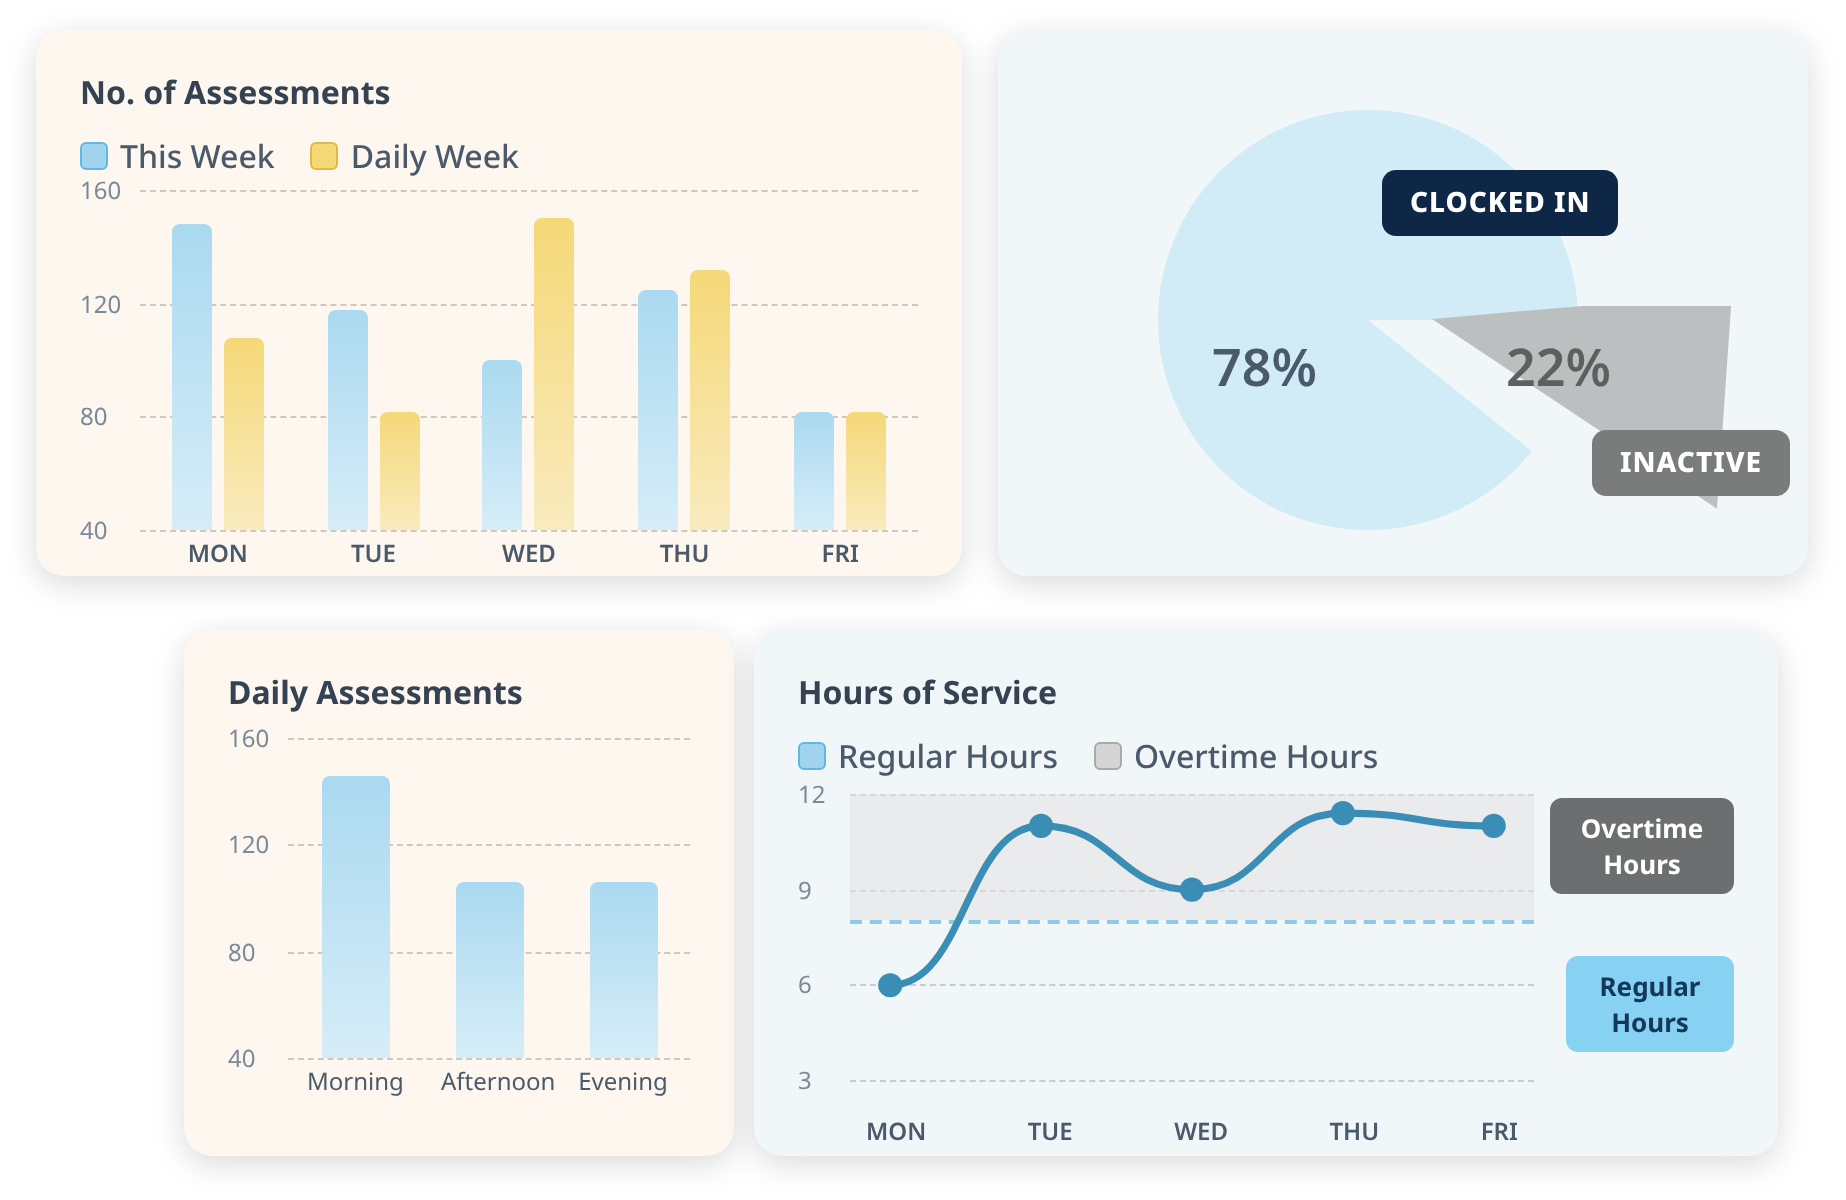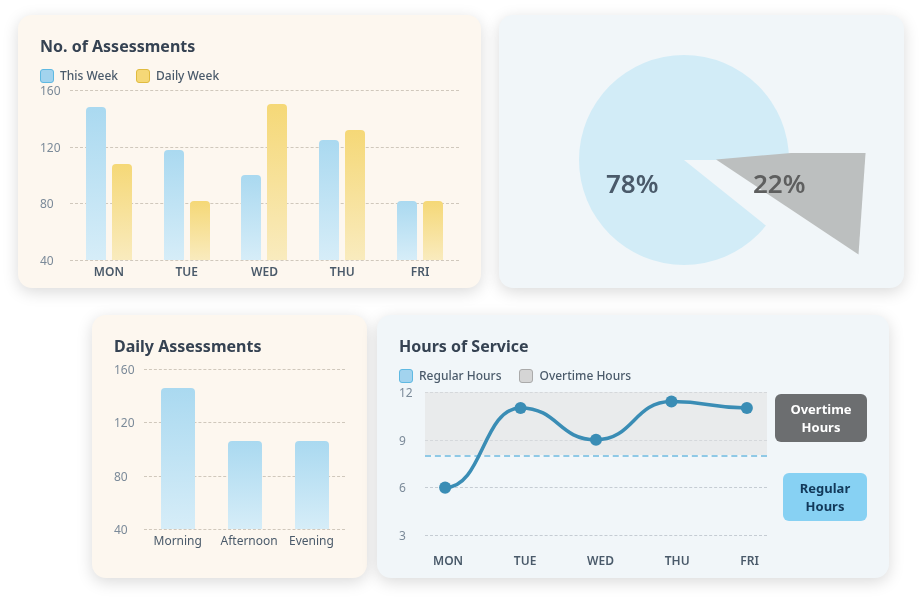--- a/index.html
+++ b/index.html
@@ -4,21 +4,21 @@
 <style>
 *{box-sizing:border-box;margin:0;padding:0}
 body{font-family:system-ui,-apple-system,sans-serif;background:#fff;width:923px;height:600px;position:relative;color:#3a4a5a}
 .card{position:absolute;border-radius:14px;box-shadow:0 4px 16px rgba(0,0,0,.15);padding:20px 22px}
 .card-cream{background:#fdf7ef}
 .card-blue{background:#f1f6f9}
 
 
 #c1{left:18px;top:15px;width:463px;height:273px}
 .title{font-size:16px;font-weight:700;color:#354252;margin-bottom:10px}
-.legend{display:flex;gap:18px;font-size:12px;color:#4a5a6a;margin-bottom:6px}
+.legend{display:flex;gap:18px;font-size:16px;color:#4a5a6a;margin-bottom:6px}
 .legend span{display:flex;align-items:center;gap:6px}
 .sw{width:14px;height:14px;border-radius:3px}
 .sw-blue{background:#a2d3ee;border:1px solid #5fb9e2}
 .sw-yellow{background:#f5d877;border:1px solid #e0bb3f}
 .sw-grey{background:#d5d5d5;border:1px solid #aaa}
 .chart-area{position:relative;height:170px;margin-left:30px}
 .ytick{position:absolute;left:-30px;width:26px;text-align:left;font-size:12px;color:#7b8a99;transform:translateY(-50%)}
 .grid{position:absolute;left:0;right:0;border-top:1px dashed #d0c8bc}
 .bars{position:absolute;inset:0;display:flex;justify-content:space-around;align-items:flex-end}
 .bgroup{display:flex;gap:6px;align-items:flex-end;width:56px;justify-content:center;position:relative}
@@ -105,20 +105,22 @@
     </div>
 </div>
 
 <div id="c2" class="card card-blue">
   <div class="pie-wrap">
     <div class="pie-main"></div>
 
     <div style="position:absolute;left:163px;top:125px;width:120px;height:120px;background:#f1f6f9;clip-path:polygon(0 0,100% -10%,100% 80%,0 0)"></div>
 
     <div style="position:absolute;left:195px;top:118px;width:150px;height:130px;background:#bcbfbf;clip-path:polygon(0 5%,100% -5%,95% 78%,0 5%);border-radius:0 0 40px 0"></div>
+    <div class="badge b-dark" style="left:170px;top:50px">CLOCKED IN</div>
+    <div class="badge b-grey" style="left:275px;top:180px">INACTIVE</div>
     <div class="pct" style="left:85px;top:130px">78%</div>
     <div class="pct" style="left:232px;top:130px;color:#5e5f5f">22%</div>
   </div>
 </div>
 
 <div id="c3" class="card card-cream">
   <div class="title">Daily Assessments</div>
   <div class="chart-area" id="ch3">
       <div class="ytick" style="top:0px">160</div>
       <div class="grid" style="top:0px"></div>

